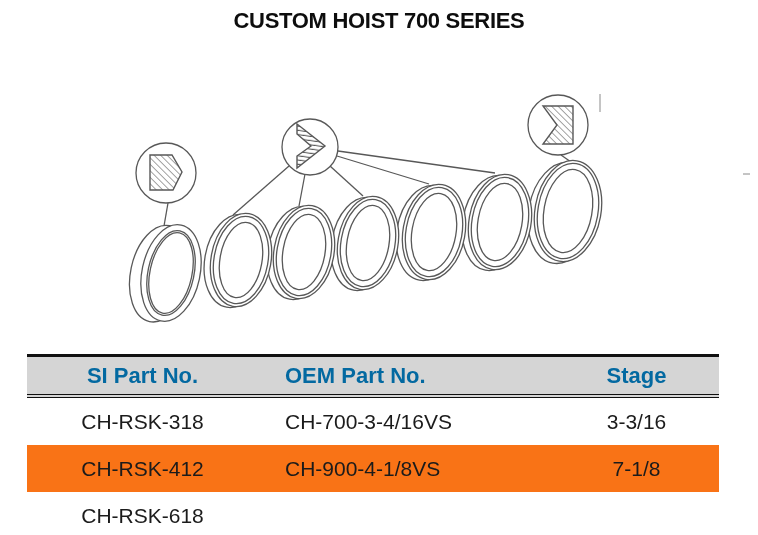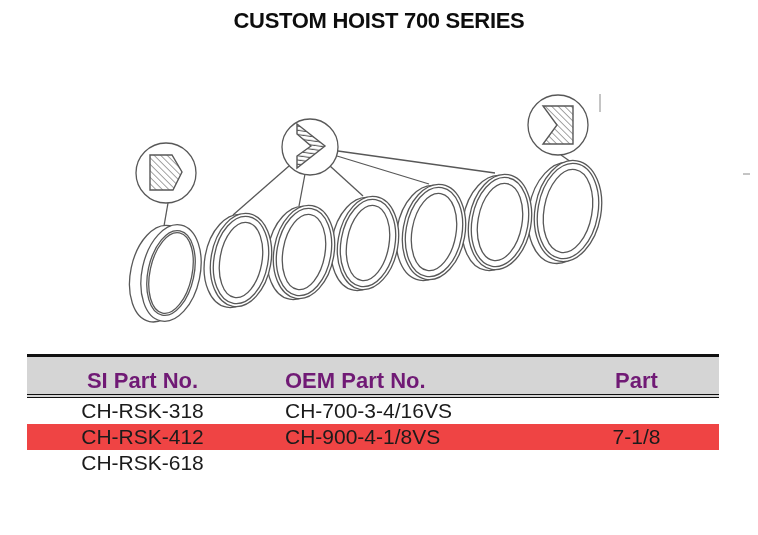--- a/index.html
+++ b/index.html
@@ -7,26 +7,26 @@
     position:relative;width:758px;height:535px;background:#ffffff;
     font-family:"Liberation Sans",sans-serif;color:#111;overflow:hidden;
   }
   .title-block{
     position:absolute;top:7px;left:0;width:758px;text-align:center;
     font-weight:bold;font-size:22px;line-height:28px;letter-spacing:-0.3px;color:#0d0d0d;
   }
   .diagram{position:absolute;top:78px;left:0;}
   .parts-table{position:absolute;left:27px;top:354px;width:692px;}
   .thead{
-    display:flex;align-items:flex-end;height:37px;background:#d5d5d5;
+    display:flex;align-items:center;height:37px;background:#d5d5d5;
     border-top:3px solid #101010;border-bottom:4px double #101010;
-    font-weight:bold;font-size:22px;color:#701a75;
+    font-weight:bold;font-size:22px;color:#0369a1;
   }
-  .trow{display:flex;align-items:center;height:26px;font-size:21px;color:#1b1b1b;}
-  .trow.alt{background:#ef4444;}
+  .trow{display:flex;align-items:center;height:47px;font-size:21px;color:#1b1b1b;}
+  .trow.alt{background:#f97316;}
   .c1{width:231px;text-align:center;}
   .c2{width:296px;text-align:left;padding-left:27px;box-sizing:border-box;}
   .c3{width:165px;text-align:center;}
 </style>
 </head>
 <body>
 
 <div class="page">
 
   <div class="title-block">
@@ -117,25 +117,26 @@
         <path d="M600,16 L600,34"></path>
         <path d="M743,96 L750,96"></path>
       </g>
     </g>
   </svg>
 
   <div class="parts-table">
     <div class="thead">
       <div class="c1">SI Part No.</div>
       <div class="c2">OEM Part No.</div>
-      <div class="c3">Part</div>
+      <div class="c3">Stage</div>
     </div>
     <div class="trow">
       <div class="c1">CH-RSK-318</div>
       <div class="c2">CH-700-3-4/16VS</div>
+      <div class="c3">3-3/16</div>
     </div>
     <div class="trow alt">
       <div class="c1">CH-RSK-412</div>
       <div class="c2">CH-900-4-1/8VS</div>
       <div class="c3">7-1/8</div>
     </div>
     <div class="trow">
       <div class="c1">CH-RSK-618</div>
     </div>
   </div>

